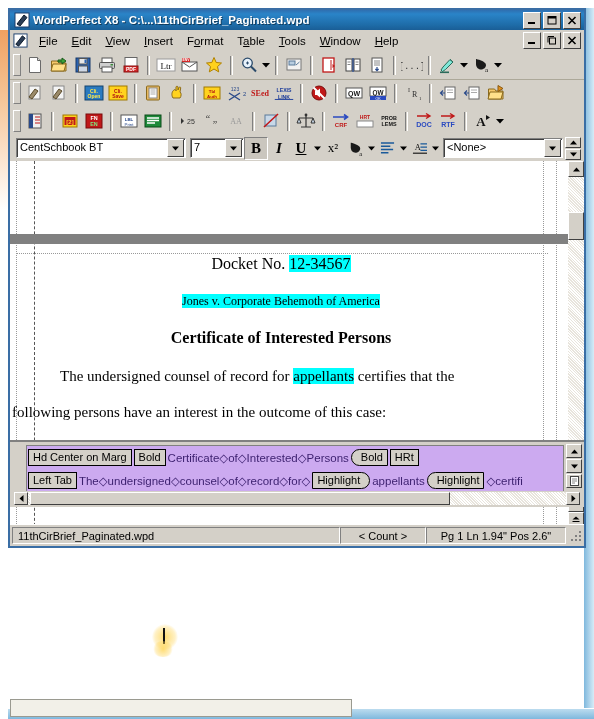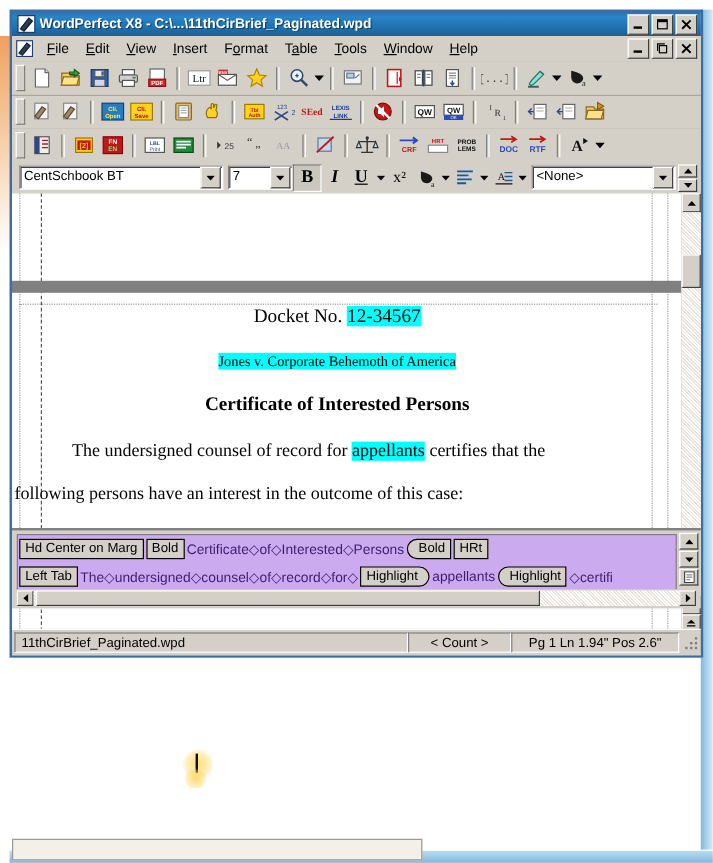--- a/index.html
+++ b/index.html
@@ -116,21 +116,21 @@
   .sp-dock{font-size:16px;margin-bottom:23px;}
   .sp-case{font-size:12px;margin-bottom:23px;}
   .sp-title{font-size:16px;font-weight:bold;margin-bottom:23px;}
   .sp-body{font-size:15px;margin-bottom:21px;}
   .blankhl{display:inline-block;background:#00ffff;width:24px;height:17px;
     font-size:12px;line-height:17px;color:#000;overflow:hidden;}
 
   
   .rc{position:absolute;left:0;right:0;bottom:39px;height:67px;background:#d4d0c8;
     border-top:2px solid #808080;box-sizing:border-box;}
-  .rc-inner{position:absolute;left:4px;right:20px;top:3px;height:47px;
+  .rc-inner{position:absolute;left:16px;right:20px;top:3px;height:47px;
     background:#ccaaf0;border:1px solid #808080;overflow:hidden;
     font-family:"Liberation Sans",sans-serif;font-size:11.5px;color:#000;}
   .rcline{height:23px;display:flex;align-items:center;white-space:nowrap;}
   .code{background:#d4d0c8;border:1px solid #000000;padding:1px 4px;
     margin:0 1px;line-height:13px;font-size:11px;display:inline-block;cursor:default;}
   .code.left-tag{border-radius:0 9px 9px 0;padding-right:9px;}
   .code.right-tag{border-radius:9px 0 0 9px;padding-left:9px;}
   .rctext{padding:0 1px;}
   .dia{color:#3b1f6e;}
   .rc-vs{position:absolute;right:2px;top:2px;width:16px;}

